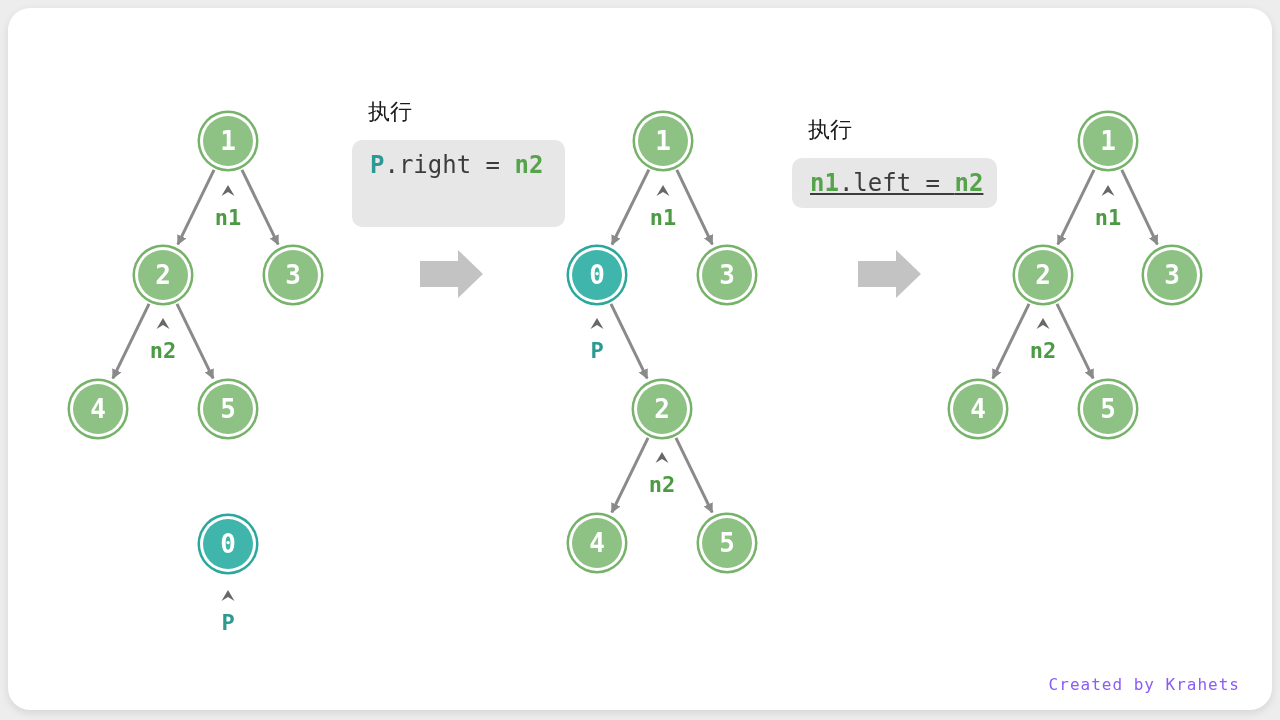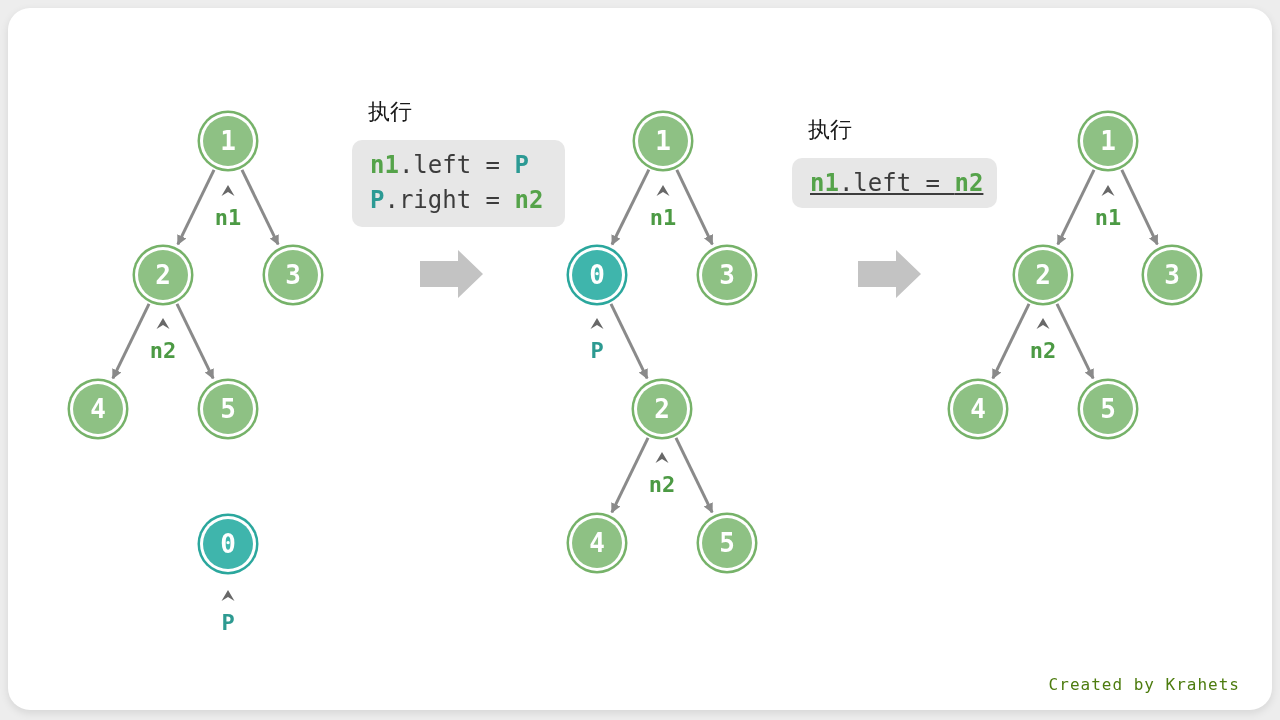--- a/index.html
+++ b/index.html
@@ -18,21 +18,21 @@
            font:bold 22px "DejaVu Sans Mono",monospace;}
   .pointer.green{color:#4c9a44;}
   .pointer.teal{color:#2d9a91;}
   .code-title{position:absolute;font:400 22px "Liberation Sans",sans-serif;color:#1a1a1a;}
   .code-box{position:absolute;background:#e7e7e7;border-radius:10px;box-sizing:border-box;
             padding:8px 0 0 18px;font:400 24px "DejaVu Sans Mono",monospace;color:#3c3c3c;}
   .code-line{line-height:35px;white-space:pre;}
   .tok.green{color:#55a34a;font-weight:bold;}
   .tok.teal{color:#2c9a94;font-weight:bold;}
   .tok.plain{color:#3c3c3c;font-weight:normal;}
-  #watermark{position:absolute;right:40px;top:675px;color:#4d7c0f;
+  #watermark{position:absolute;right:40px;top:675px;color:#8b5cf6;
              font:400 16px "DejaVu Sans Mono",monospace;letter-spacing:1px;}
 </style>
 </head>
 <body>
 
 <div id="stage">
   <div id="card"></div>
 
   <svg id="edges-svg">
     <defs>
@@ -120,21 +120,20 @@
       <div class="node green" style="left: 978px; top: 409px;">
         <span class="node-value">4</span>
       </div>
       <div class="node green" style="left: 1108px; top: 409px;">
         <span class="node-value">5</span>
       </div>
       <div class="pointer green" style="left: 1108px; top: 217px;">n1</div>
       <div class="pointer green" style="left: 1043px; top: 350px;">n2</div>
       <div class="code-title" style="left: 368px; top: 97px;">执行</div>
       <div class="code-box" style="left: 352px; top: 140px; width: 213px; height: 87px;">
-        <div class="code-line"><span class="tok green">n1</span><span class="tok plain">.left = </span><span class="tok teal">P</span></div>
         <div class="code-line"><span class="tok teal">P</span><span class="tok plain">.right = </span><span class="tok green">n2</span></div>
       </div>
       <div class="code-title" style="left: 808px; top: 115px;">执行</div>
       <div class="code-box" style="left: 792px; top: 158px; width: 205px; height: 50px; text-decoration: underline;">
         <div class="code-line"><span class="tok green">n1</span><span class="tok plain">.left = </span><span class="tok green">n2</span></div>
       </div>
     </div>
 
   <div id="watermark">Created by Krahets</div>
 </div>

